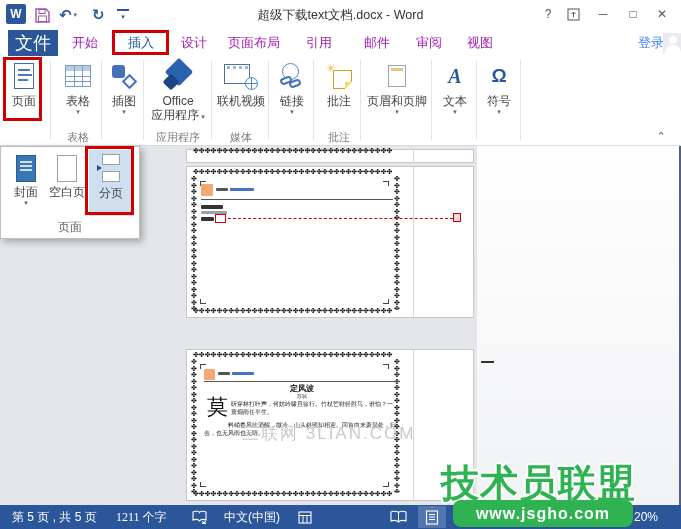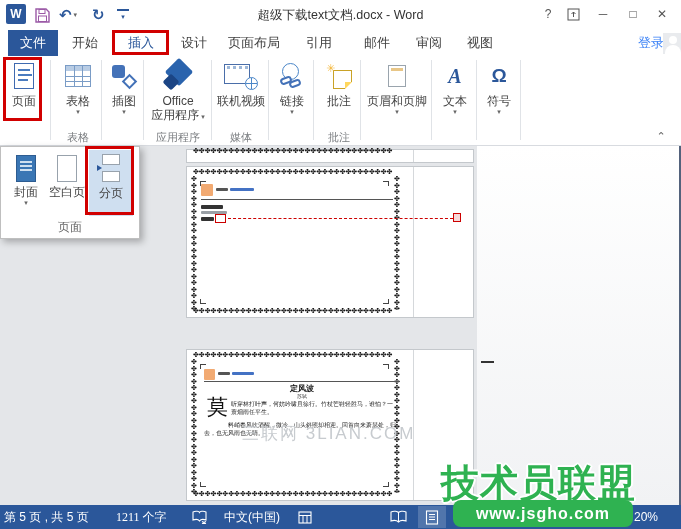--- a/index.html
+++ b/index.html
@@ -12,22 +12,22 @@
   .app-title { position:absolute; left:0; top:7px; width:681px; text-align:center; font-size:12.5px; color:#333; }
   .qat-btn { position:absolute; top:4px; height:22px; display:flex; align-items:center; justify-content:center; color:#2b579a; }
   .word-logo { left:6px; width:20px; height:20px; background:#2b579a; border-radius:2px; color:#fff; font-weight:bold; font-size:12px; }
   .undo-glyph,.redo-glyph { font-size:15px; font-weight:bold; }
   .mini-arrow { font-size:7px; color:#666; margin-left:2px; }
   .qat-custom { width:12px; height:12px; border-top:2px solid #2b579a; font-size:7px; color:#2b579a; display:flex; align-items:flex-end; justify-content:center; }
   .winctl { position:absolute; top:4px; width:22px; height:20px; display:flex; align-items:center; justify-content:center; color:#555; font-size:12px; }
 
   
   .tabrow { position:absolute; left:0; top:30px; width:681px; height:26px; background:#fff; }
-  .file-tab { position:absolute; left:8px; top:0; width:50px; height:26px; background:#2b579a; color:#fff; display:flex; align-items:center; justify-content:center; font-size:13px; }
-  .tab { position:absolute; top:0; height:26px; display:flex; align-items:center; font-size:13px; color:#404040; }
+  .file-tab { position:absolute; left:8px; top:0; width:50px; height:26px; background:#2b579a; color:#fff; display:flex; align-items:center; justify-content:center; font-size:18px; }
+  .tab { position:absolute; top:0; height:26px; display:flex; align-items:center; font-size:13px; color:#a21caf; }
   .tab.active { color:#2b579a; background:#fff; }
   .signin { position:absolute; top:0; height:26px; display:flex; align-items:center; font-size:13px; color:#3b82f6; left:638px; }
   .avatar { position:absolute; left:663px; top:3px; width:20px; height:21px; background:#e9ebee; overflow:hidden; }
   .avatar .head { position:absolute; left:6px; top:3px; width:8px; height:8px; border-radius:50%; background:#fff; }
   .avatar .bodyp { position:absolute; left:2px; top:12px; width:16px; height:10px; border-radius:8px 8px 0 0; background:#fff; }
 
   
   .ribbon { position:absolute; left:0; top:56px; width:681px; height:90px; background:#fff; border-bottom:1px solid #d8dbe0; }
   .rbtn { position:absolute; top:2px; height:72px; display:flex; flex-direction:column; align-items:center; }
   .rbtn .icon-slot { height:36px; display:flex; align-items:center; justify-content:center; }
@@ -394,21 +394,21 @@
     <div class="icon-slot" style="height:34px; display:flex; align-items:center;">
         <div class="blankicon"></div>
       </div>
     <div class="lbl">空白页</div>
   </div>
   <div class="dfooter">页面</div>
 </div>
 <div class="redbox" style="left:85px; top:146px; width:49px; height:69px;"></div>
 
 <div class="statusbar">
-  <div class="sitem" style="left:4px;">第 5 页 , 共 5 页</div>
+  <div class="sitem" style="left:12px;">第 5 页 , 共 5 页</div>
   <div class="sitem" style="left:116px;font-family:Liberation Serif, serif;">1211 个字</div>
   <div class="sitem" style="left:192px;">
     <svg width="16" height="14" viewBox="0 0 16 14">
         <path d="M1 2 C4 0.5 7 1.5 7.5 2.5 C8 1.5 11 0.5 14 2 L14 10 C11 9 8.5 9.5 7.5 11 C6.5 9.5 4 9 1 10 Z" fill="none" stroke="#fff" stroke-width="1.1"></path>
         <path d="M10 11.5 L14 13.5 M14 11.5 L10 13.5" stroke="#fff" stroke-width="1.2"></path>
       </svg>
   </div>
   <div class="sitem" style="left:224px;">中文(中国)</div>
   <div class="sitem" style="left:298px;">
     <svg width="14" height="13" viewBox="0 0 14 13">

